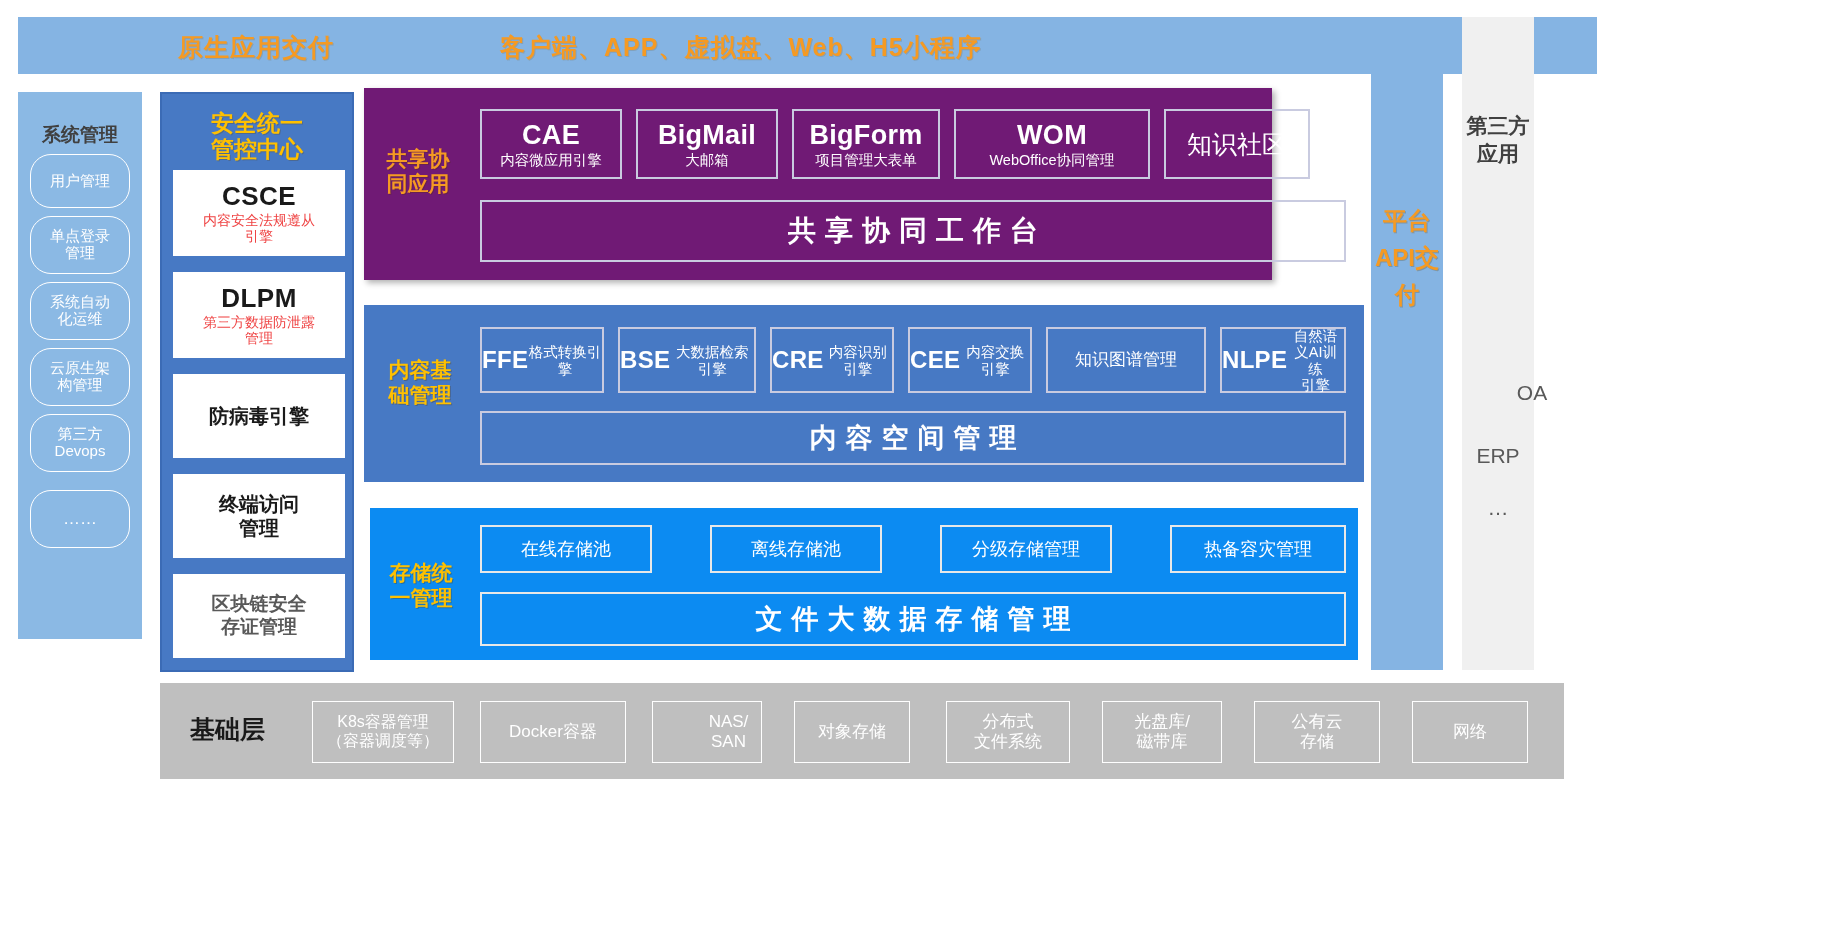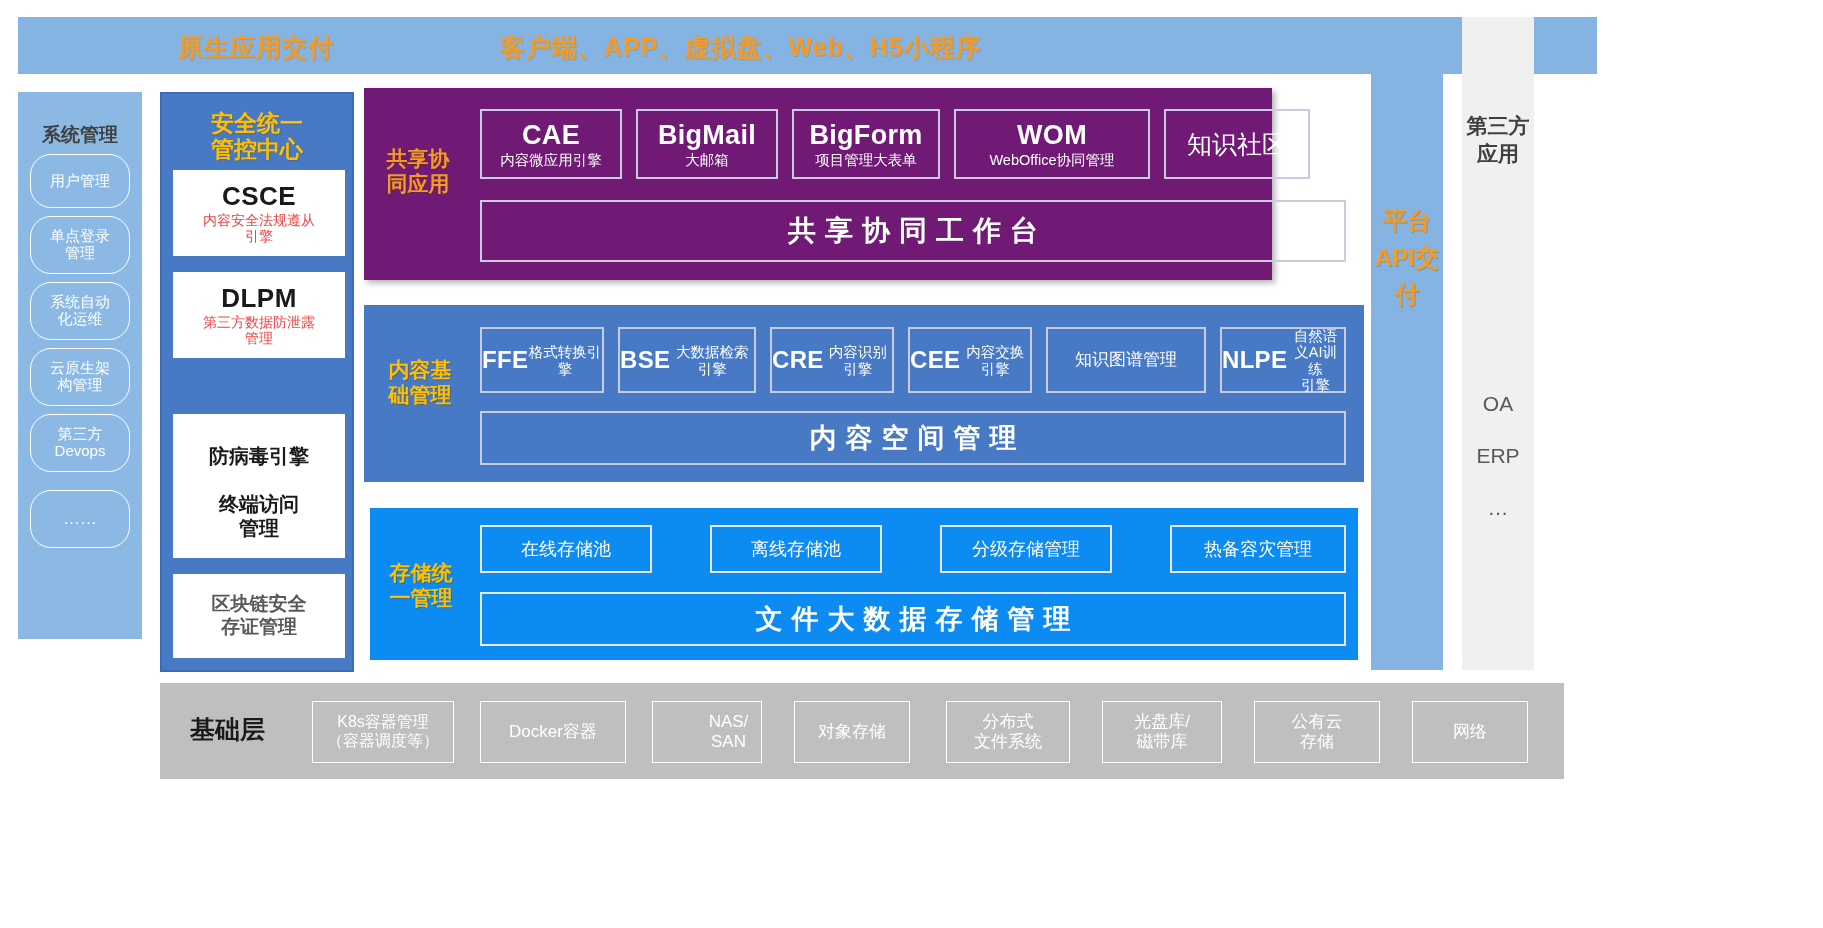--- a/index.html
+++ b/index.html
@@ -333,21 +333,21 @@
     <div class="abs sec-item ctr" style="top:76px;height:86px;">
       <div class="acro">CSCE</div>
       <div class="sub">内容安全法规遵从<br>引擎</div>
     </div>
 
     <div class="abs sec-item ctr" style="top:178px;height:86px;">
       <div class="acro">DLPM</div>
       <div class="sub">第三方数据防泄露<br>管理</div>
     </div>
 
-    <div class="abs sec-item ctr" style="top:280px;height:84px;margin-top:40px;">
+    <div class="abs sec-item ctr" style="top:280px;height:84px;">
       <div class="cn-bold">防病毒引擎</div>
     </div>
 
     <div class="abs sec-item ctr" style="top:380px;height:84px;">
       <div class="cn-bold">终端访问<br>管理</div>
     </div>
 
     <div class="abs sec-item ctr" style="top:480px;height:84px;">
       <div class="cn-gray">区块链安全<br>存证管理</div>
     </div>
@@ -430,21 +430,21 @@
       <div class="ctr" id="storage-bigdata">文件大数据存储管理</div>
     </div>
   </div>
 
   <div class="abs" id="api-col">
     <div id="api-label">平台API交付</div>
   </div>
 
   <div class="abs" id="third-col">
     <div id="third-title">第三方应用</div>
-    <div class="third-item" style="top:375px;">OA</div>
+    <div class="third-item" style="top:364px;padding-left:34px;">OA</div>
     <div class="third-item" style="top:427px;">ERP</div>
     <div class="third-item" style="top:479px;">…</div>
   </div>
 
   <div class="abs" id="infra-row">
     <div id="infra-title">基础层</div>
 
     <div class="infra-item ctr" style="left:152px;width:142px;height:62px;font-size:16px;">K8s容器管理<br>（容器调度等）</div>
     <div class="infra-item ctr" style="left:320px;width:146px;height:62px;">Docker容器</div>
     <div class="infra-item ctr" style="left:492px;width:110px;height:62px;padding-left:43px;">NAS/<br>SAN</div>

